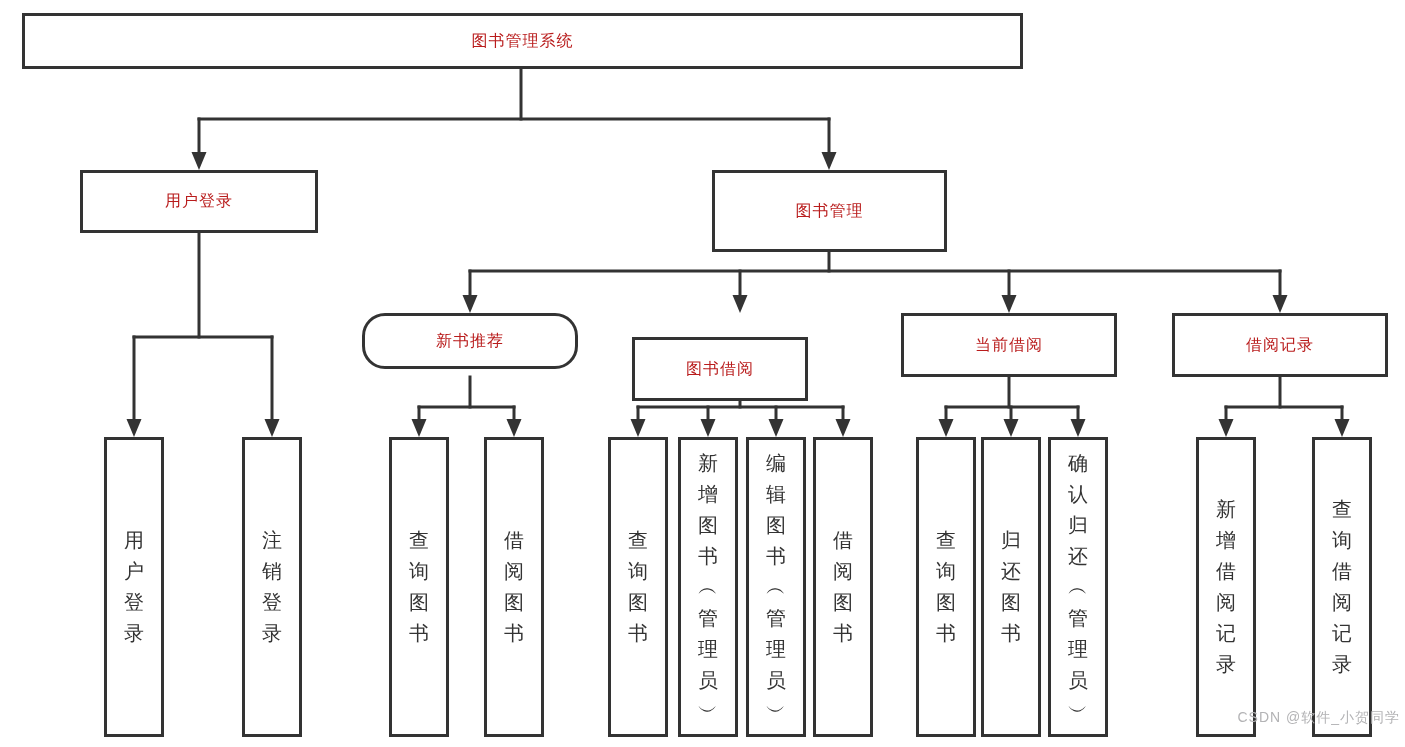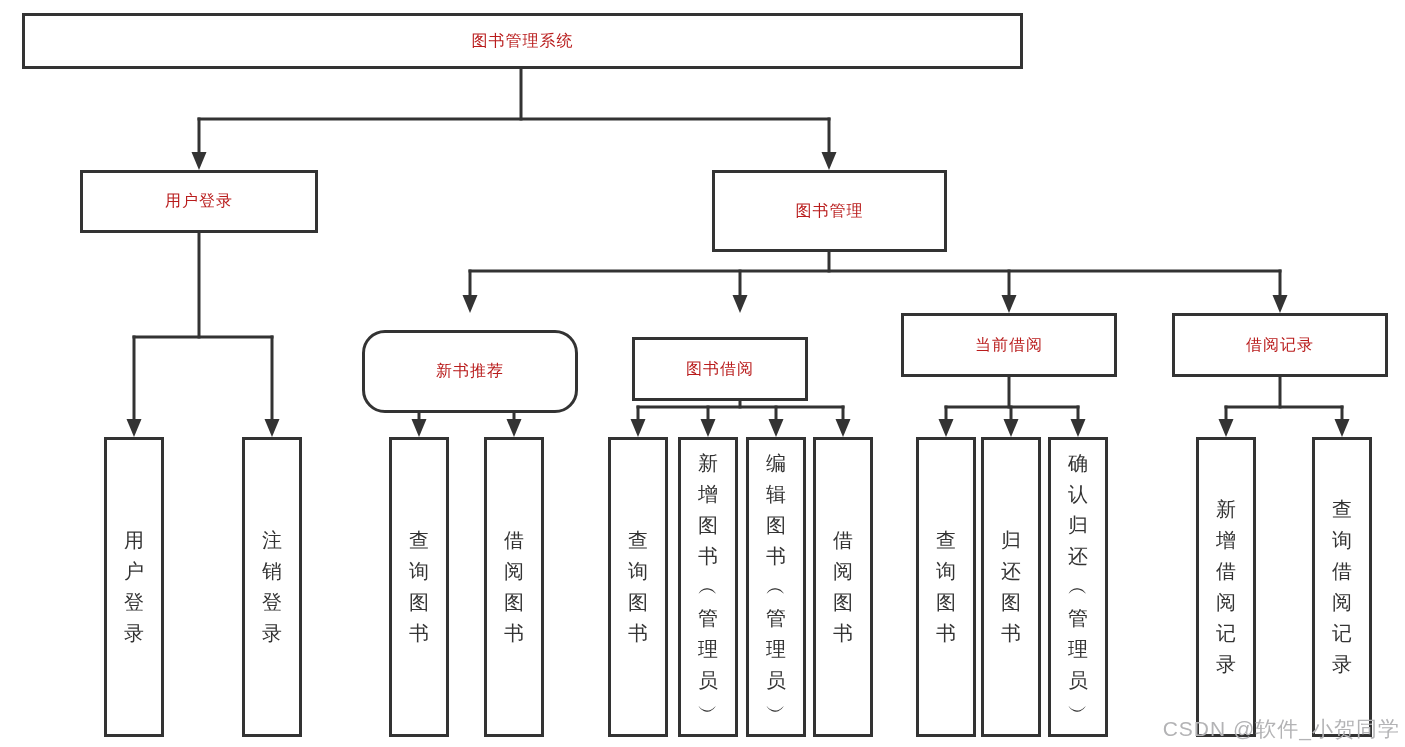--- a/index.html
+++ b/index.html
@@ -47,22 +47,22 @@
   .vtext {
     white-space: pre;
     font-size: 20px;
     line-height: 31px;
     color: #333333;
     text-align: center;
   }
   .watermark {
     position: absolute;
     right: 5px;
-    bottom: 4px;
-    font-size: 21px;
+    bottom: 20px;
+    font-size: 14px;
     color: #b3b3b5;
     letter-spacing: 1px;
     z-index: 5;
     margin-left: 45px;
   }
 </style>
 </head>
 <body>
 
 <div class="canvas">
@@ -120,21 +120,21 @@
       <polygon points="1218.5,419 1233.5,419 1226,437" fill="#333333"></polygon>
       <line x1="1342" y1="407" x2="1342" y2="423" stroke="#333333" stroke-width="3" stroke-linecap="square"></line>
       <polygon points="1334.5,419 1349.5,419 1342,437" fill="#333333"></polygon>
     </svg>
 
   <div class="node" style="left:22px; top:13px; width:1001px; height:56px;">图书管理系统</div>
 
   <div class="node" style="left:80px; top:170px; width:238px; height:63px;font-family:Liberation Mono, monospace;">用户登录</div>
   <div class="node" style="left:712px; top:170px; width:235px; height:82px;">图书管理</div>
 
-  <div class="node" style="left:362px; top:330px; width:216px; height:83px;border-radius:23px;">新书推荐</div>
+  <div class="node" style="left:362px; top:313px; width:216px; height:56px;border-radius:23px;">新书推荐</div>
   <div class="node" style="left:632px; top:313px; width:176px; height:64px;margin-top:24px;">图书借阅</div>
   <div class="node" style="left:1172px; top:313px; width:216px; height:64px;">借阅记录</div>
   <div class="node" style="left:901px; top:313px; width:216px; height:64px;">当前借阅</div>
 
   <div class="leaf" style="left:104px;">
     <span class="vtext">用
 户
 登
 录</span>
   </div>

